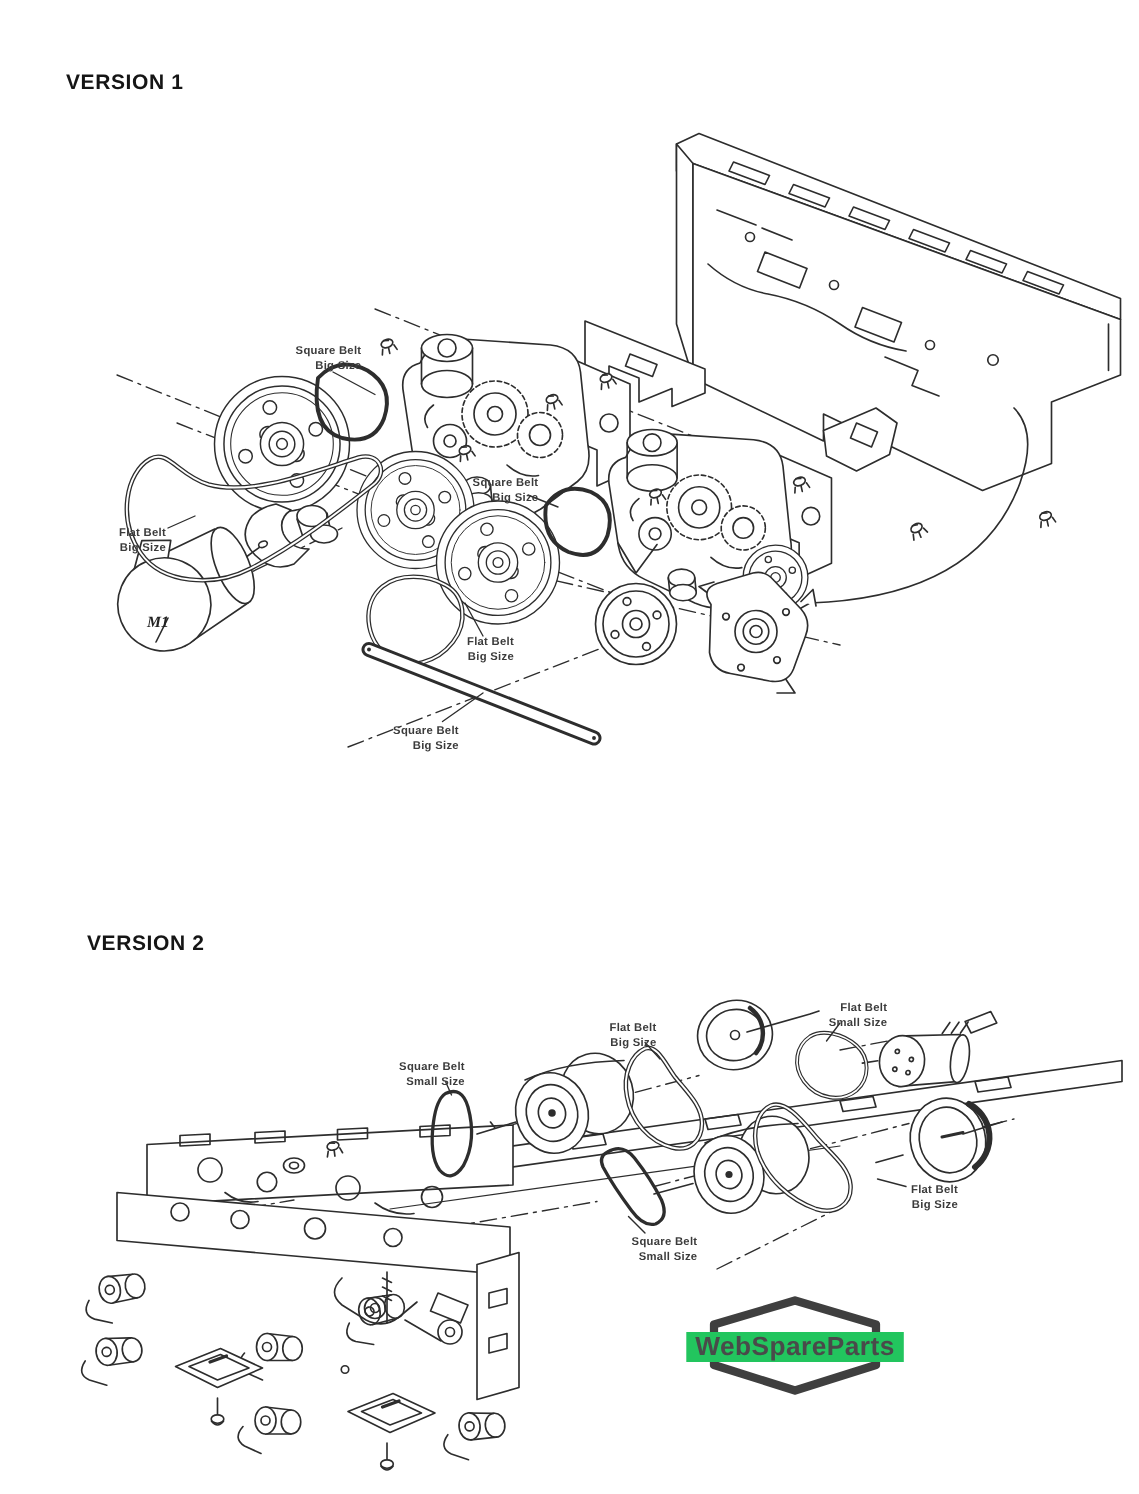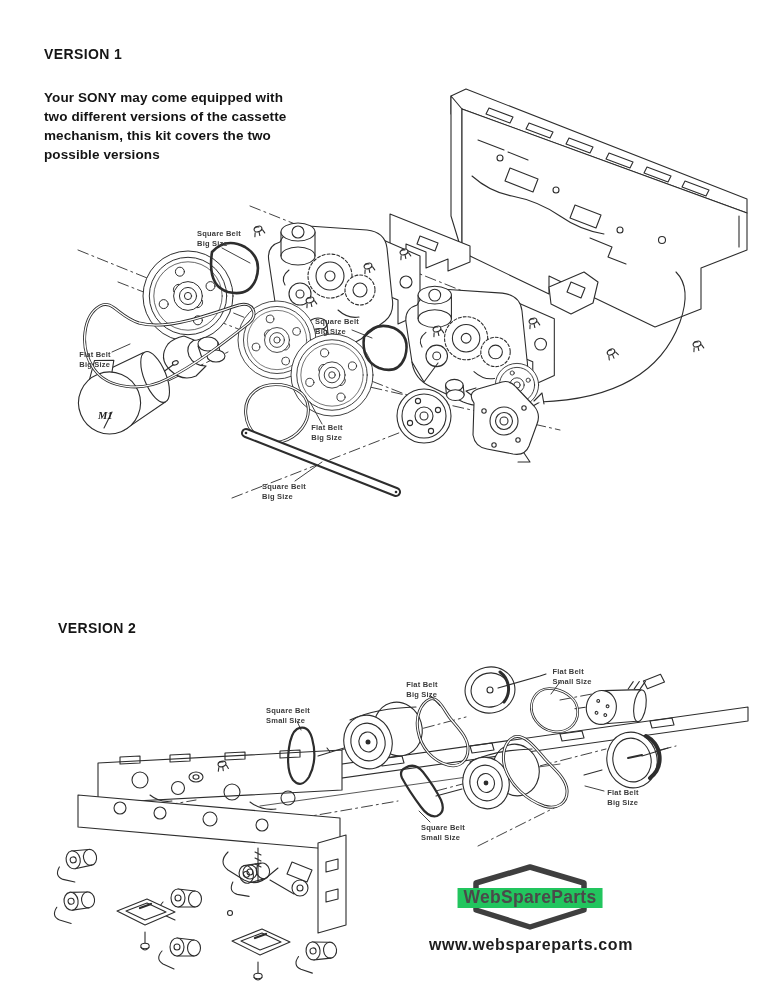--- a/index.html
+++ b/index.html
@@ -3,21 +3,21 @@
 <meta charset="utf-8">
 <style>
   html,body{margin:0;padding:0;background:#fff;}
   .page{position:relative;width:759px;height:996px;background:#fff;overflow:hidden;
         font-family:"Liberation Sans",sans-serif;}
   svg{position:absolute;left:0;top:0;}
   .vh{position:absolute;font:700 14px/1 "Liberation Sans",sans-serif;color:#151515;letter-spacing:.4px;}
   .intro{position:absolute;left:44px;top:88px;font:700 13.5px/19px "Liberation Sans",sans-serif;
          color:#141414;white-space:pre-line;letter-spacing:.1px;}
   .plbl{position:absolute;transform:translateX(-50%);font:700 7.5px/1.35 "Liberation Sans",sans-serif;
-        color:#3b3b3b;text-align:left;white-space:pre-line;letter-spacing:.2px;}
+        color:#3b3b3b;text-align:right;white-space:pre-line;letter-spacing:.2px;}
   .m1lbl{position:absolute;font:italic 700 10.5px/1 "Liberation Serif",serif;color:#222;}
   .brand{position:absolute;left:530px;top:888px;transform:translateX(-50%);
          font:700 17.5px/1 "Liberation Sans",sans-serif;color:#4a4a4a;background:#22c55e;
          padding:1px 6px;letter-spacing:.3px;white-space:nowrap;}
   .site{position:absolute;left:531px;top:937px;transform:translateX(-50%);
         font:700 16px/1 "Liberation Sans",sans-serif;color:#1d1d1d;letter-spacing:.6px;white-space:nowrap;}
 </style>
 </head>
 <body>
 
@@ -342,24 +342,20 @@
         <use href="#plate" transform="translate(260,948)"></use>
         <use href="#vscrew" transform="translate(258,976)"></use>
       </g>
     </g>
 
     <path d="M530,867 L584,883 L584,910 L530,927 L476,910 L476,883 Z" stroke="#3f3f3f" stroke-width="5.5" fill="none"></path>
   </g>
 </svg>
 
 <div class="vh" style="left:44px;top:47px">VERSION 1</div>
-<div class="intro">Your SONY may come equipped with
-two different versions of the cassette
-mechanism, this kit covers the two
-possible versions</div>
 
 <div class="plbl" style="left:219px;top:229px">Square Belt
 Big Size</div>
 <div class="plbl" style="left:337px;top:317px">Square Belt
 Big Size</div>
 <div class="plbl" style="left:95px;top:350px">Flat Belt
 Big Size</div>
 <div class="plbl" style="left:327px;top:423px">Flat Belt
 Big Size</div>
 <div class="plbl" style="left:284px;top:482px">Square Belt
@@ -373,15 +369,14 @@
 <div class="plbl" style="left:422px;top:680px">Flat Belt
 Big Size</div>
 <div class="plbl" style="left:572px;top:667px">Flat Belt
 Small Size</div>
 <div class="plbl" style="left:623px;top:788px">Flat Belt
 Big Size</div>
 <div class="plbl" style="left:443px;top:823px">Square Belt
 Small Size</div>
 
 <div class="brand">WebSpareParts</div>
-<div class="site">www.webspareparts.com</div>
 
 </div>
 
 </body></html>

